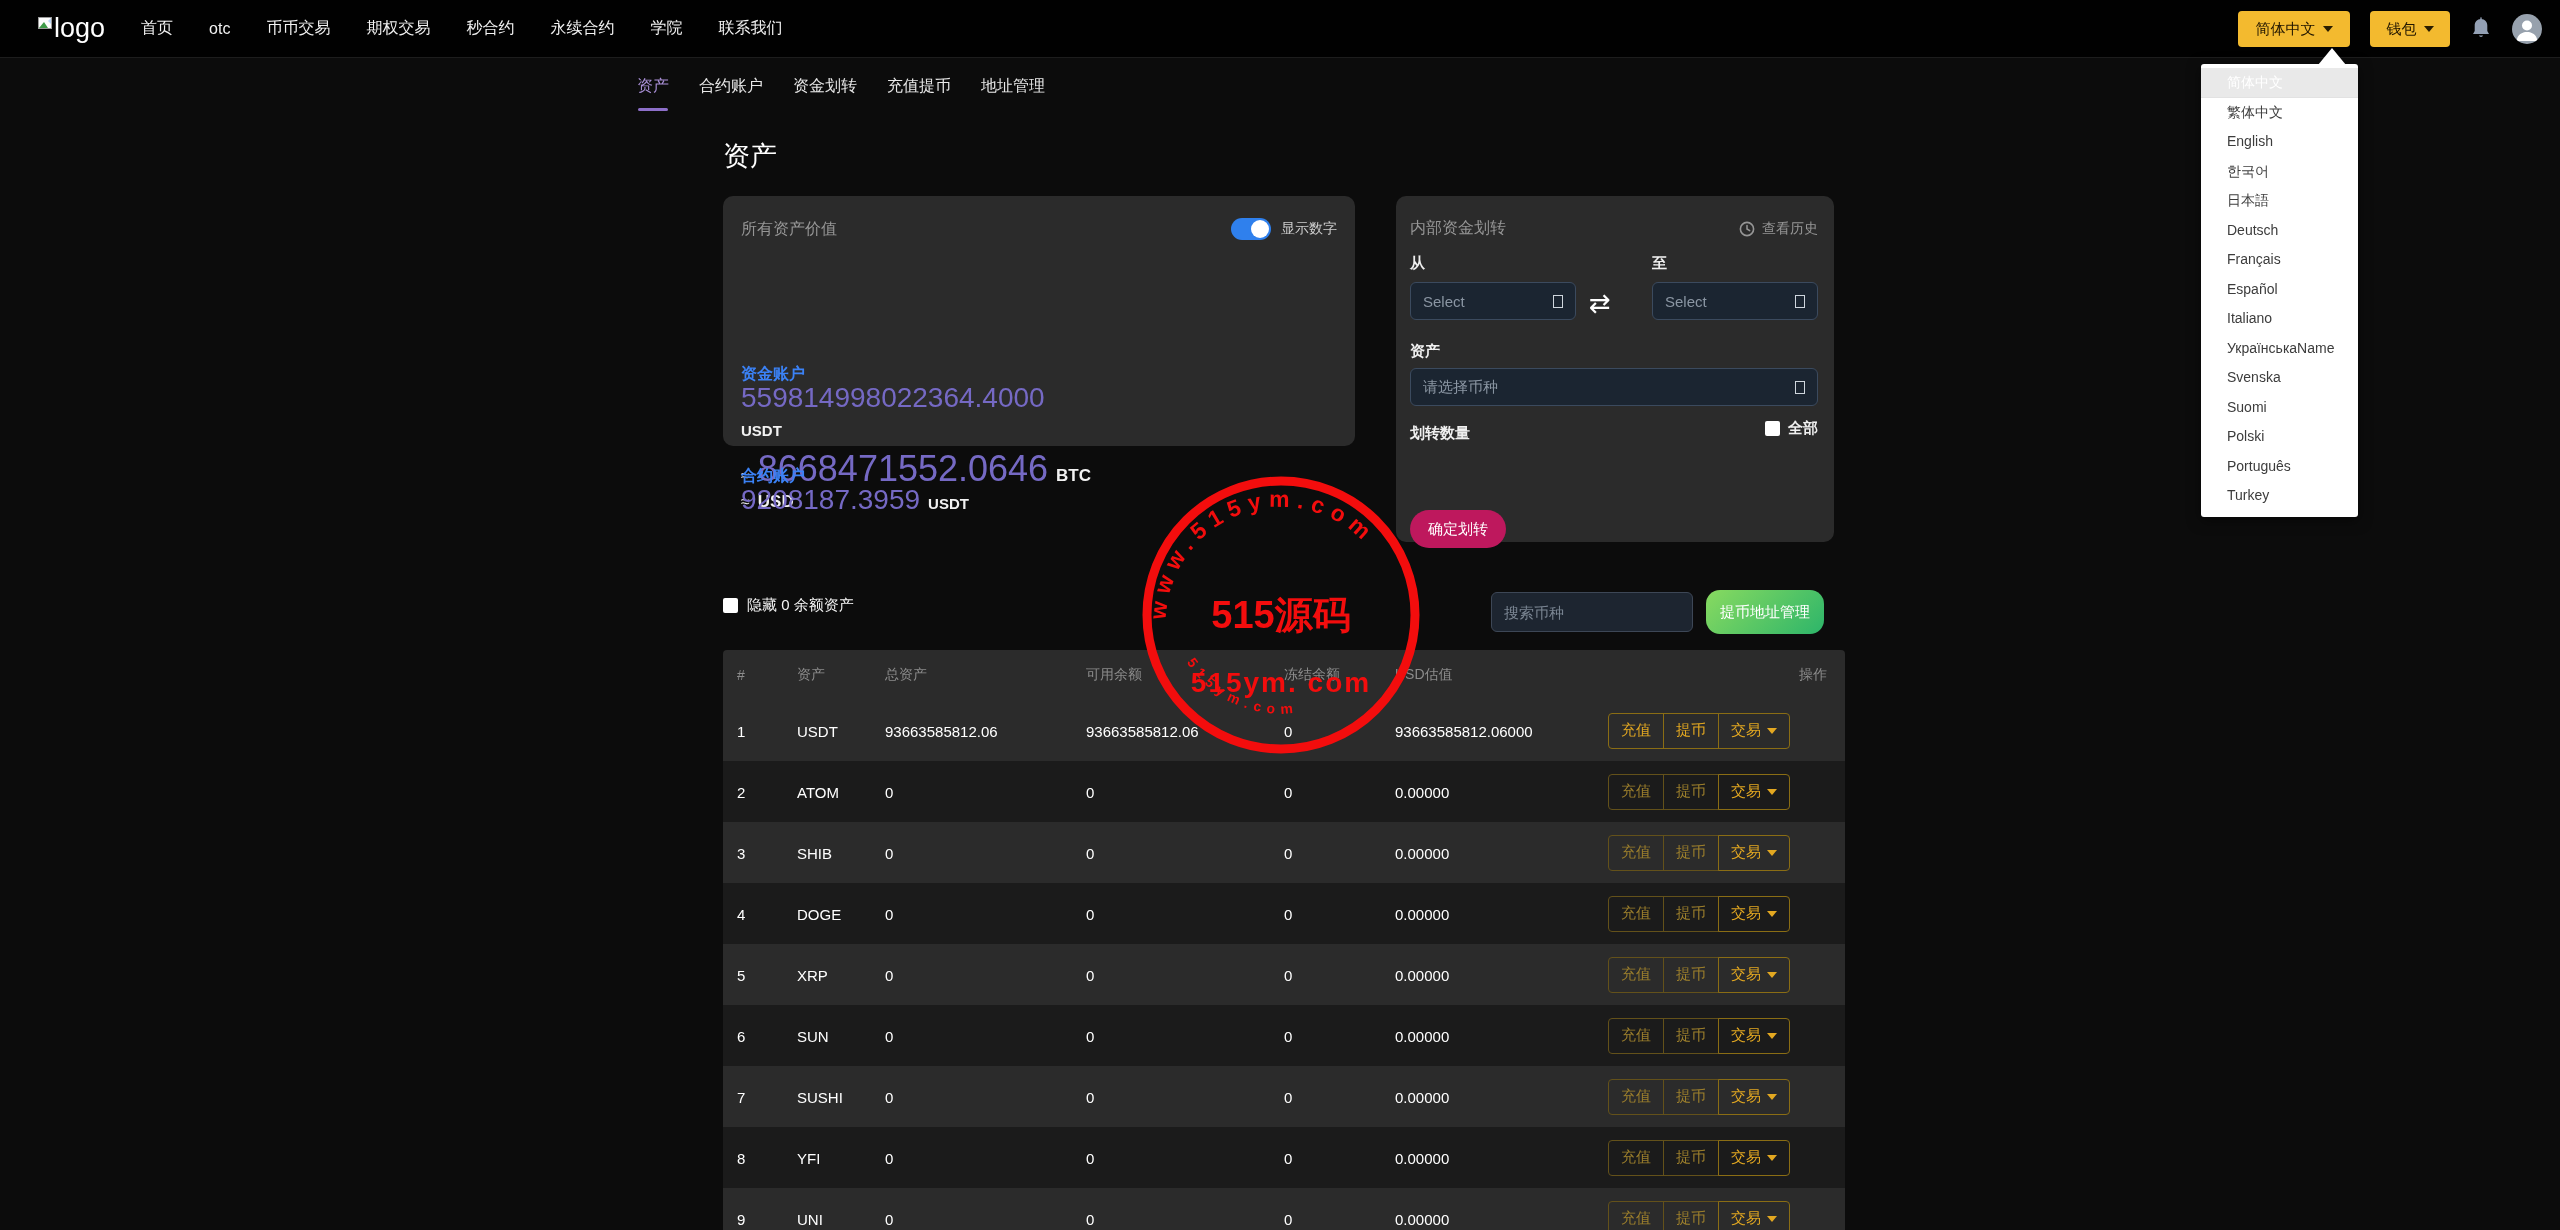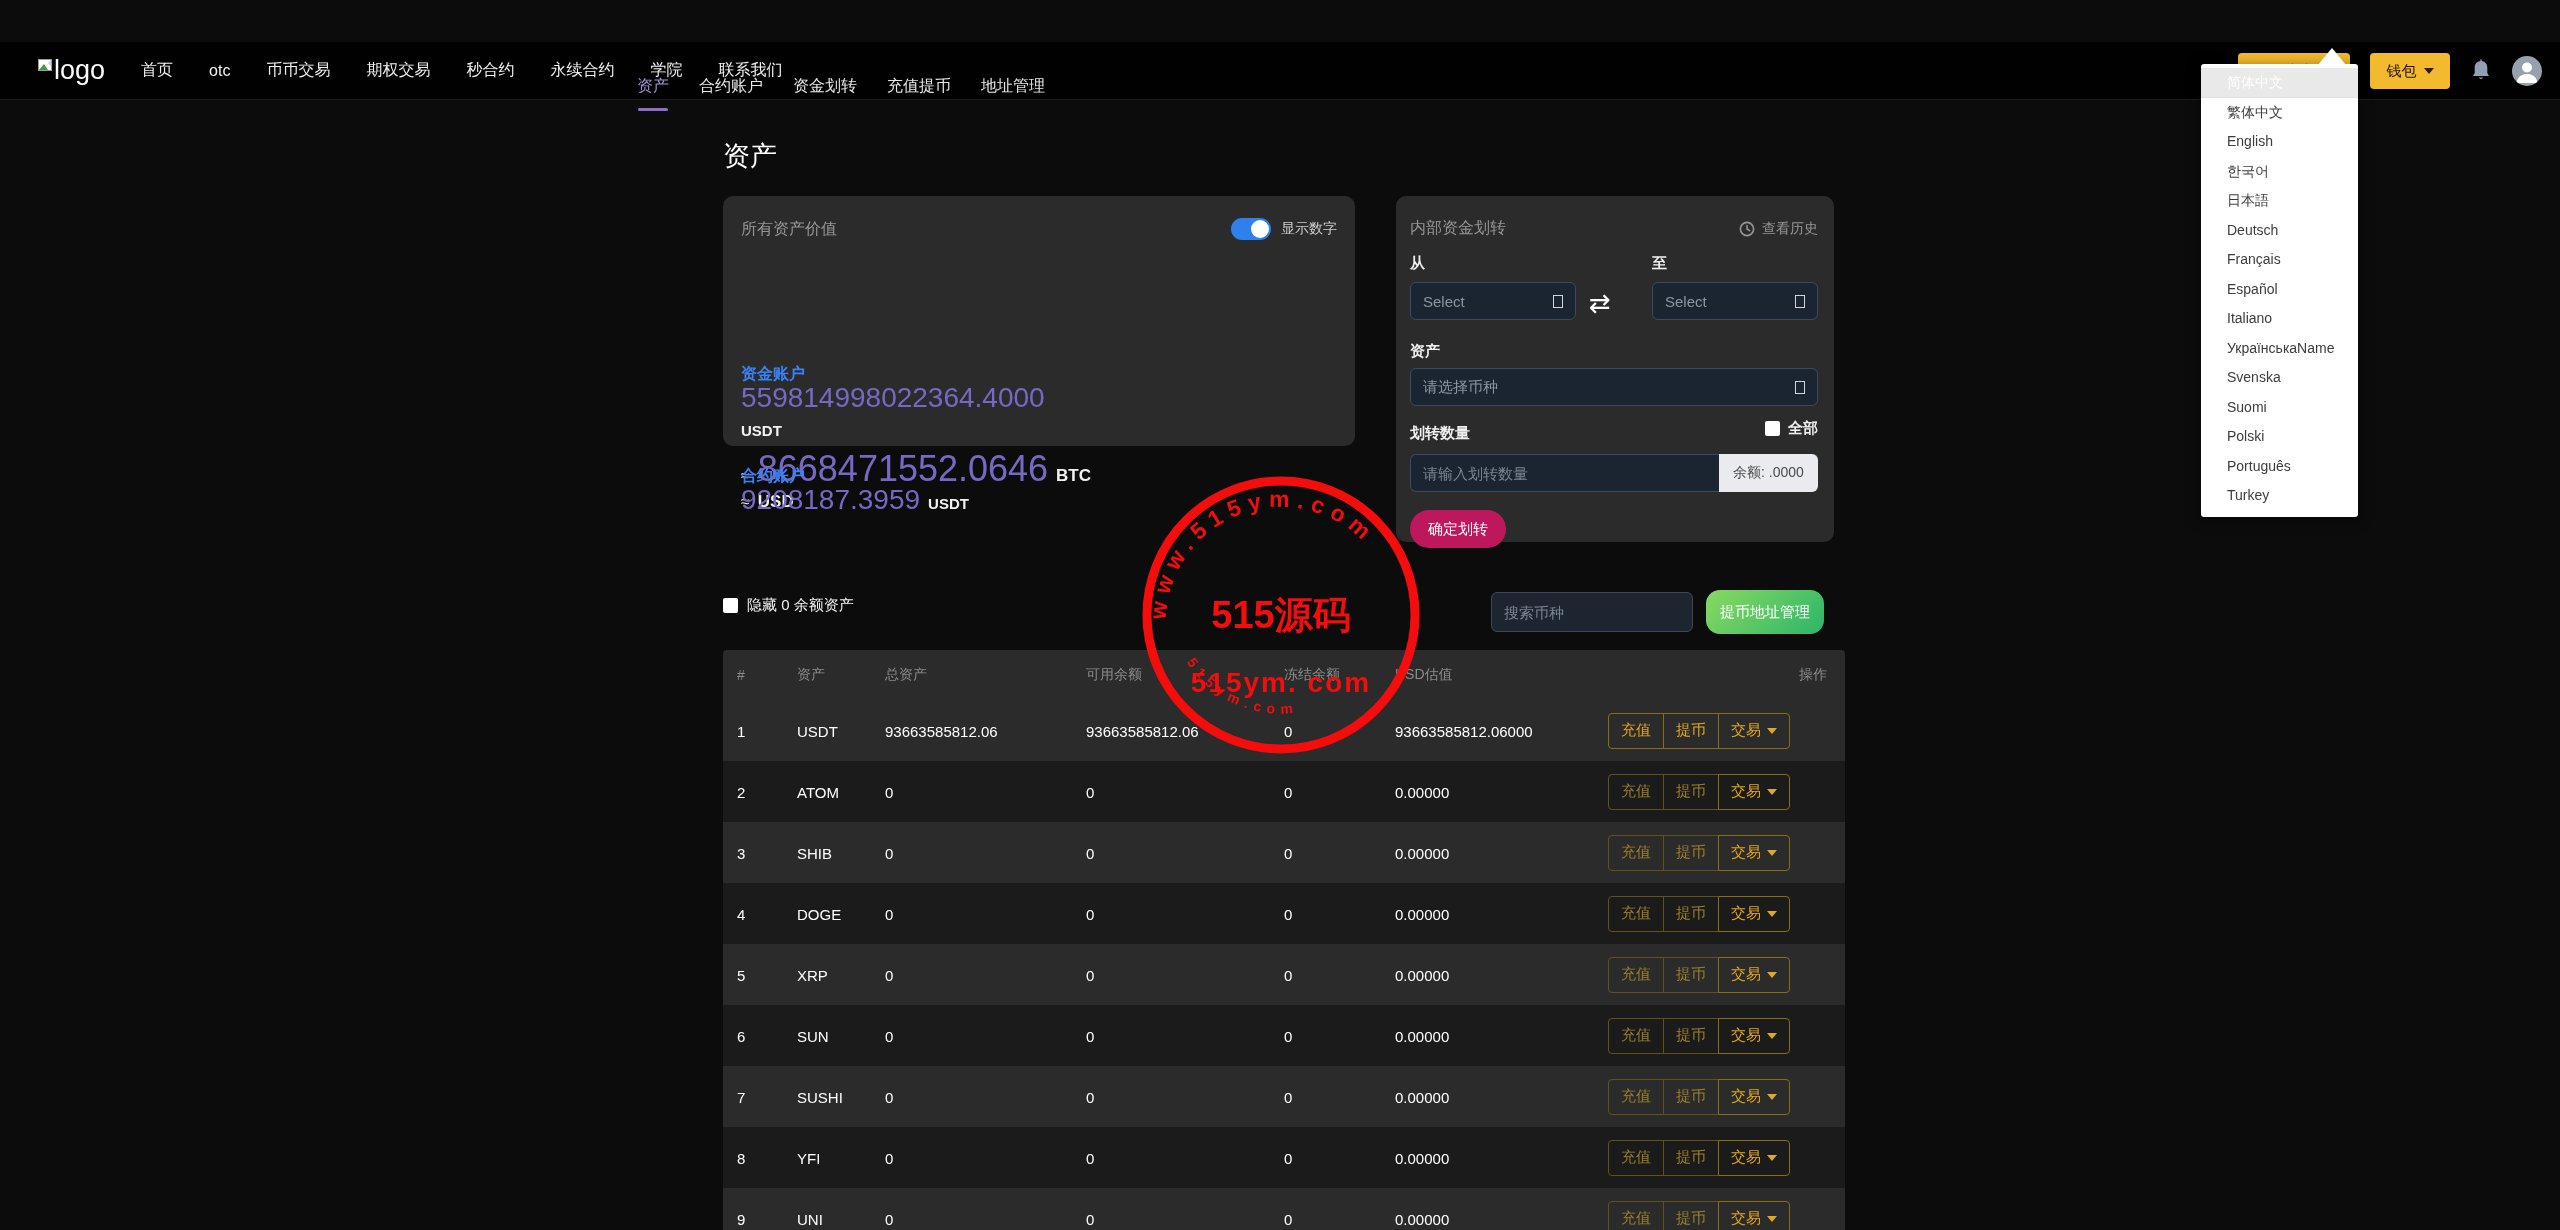--- a/index.html
+++ b/index.html
@@ -5,21 +5,21 @@
   * { margin:0; padding:0; box-sizing:border-box; }
   html,body { width:2560px; height:1230px; }
   body {
     background:#0c0c0c;
     font-family:"Liberation Sans","DejaVu Sans",sans-serif;
     color:#fff; position:relative; overflow:hidden;
   }
   
   .navbar { position:absolute; left:0; top:0; width:2560px; height:58px;
     background:#010101; border-bottom:1px solid #1d1d1d;
-    display:flex; align-items:center;margin-top:42px; }
+    display:flex; align-items:center; }
   .logo { display:flex; align-items:flex-start; margin-left:38px; cursor:pointer; }
   .logo-img { width:16px; height:14px; margin-top:2px; }
   .logo-text { font-size:27px; color:#fff; line-height:1; }
   .nav-menu { display:flex; align-items:center; margin-left:36px; gap:36px; }
   .nav-item { font-size:16px; color:#f2f2f2; cursor:pointer; white-space:nowrap; }
   .nav-right { position:absolute; right:18px; top:0; height:58px; display:flex; align-items:center; gap:20px; }
   .yellow-btn { height:36px; background:#f3ba2f; border:none; border-radius:4px;
     color:#201500; font-size:15px; display:flex; align-items:center; justify-content:center;
     gap:7px; cursor:pointer; font-family:inherit; }
   .btn-lang { width:112px; }
@@ -246,24 +246,20 @@
   <div class="field-label" style="left:14px; top:146px">资产</div>
   <div class="select-box" style="left:14px; top:172px; width:408px;">
     <span class="select-text">请选择币种</span>
     <span class="tofu"></span>
   </div>
   <div class="field-label" style="left:14px; top:228px">划转数量</div>
   <div class="all-wrap">
     <span class="checkbox"></span>
     <span class="all-label">全部</span>
   </div>
-  <div class="amount-row">
-    <input class="amount-input" placeholder="请输入划转数量" style="">
-    <span class="amount-addon">余额: .0000</span>
-  </div>
   <button class="submit-btn">确定划转</button>
 </div>
 
 <div class="filter-left">
   <span class="checkbox"></span>
   <span class="filter-label">隐藏 0 余额资产</span>
 </div>
 <input class="search-input" placeholder="搜索币种" style="">
 <button class="addr-btn">提币地址管理</button>
 

